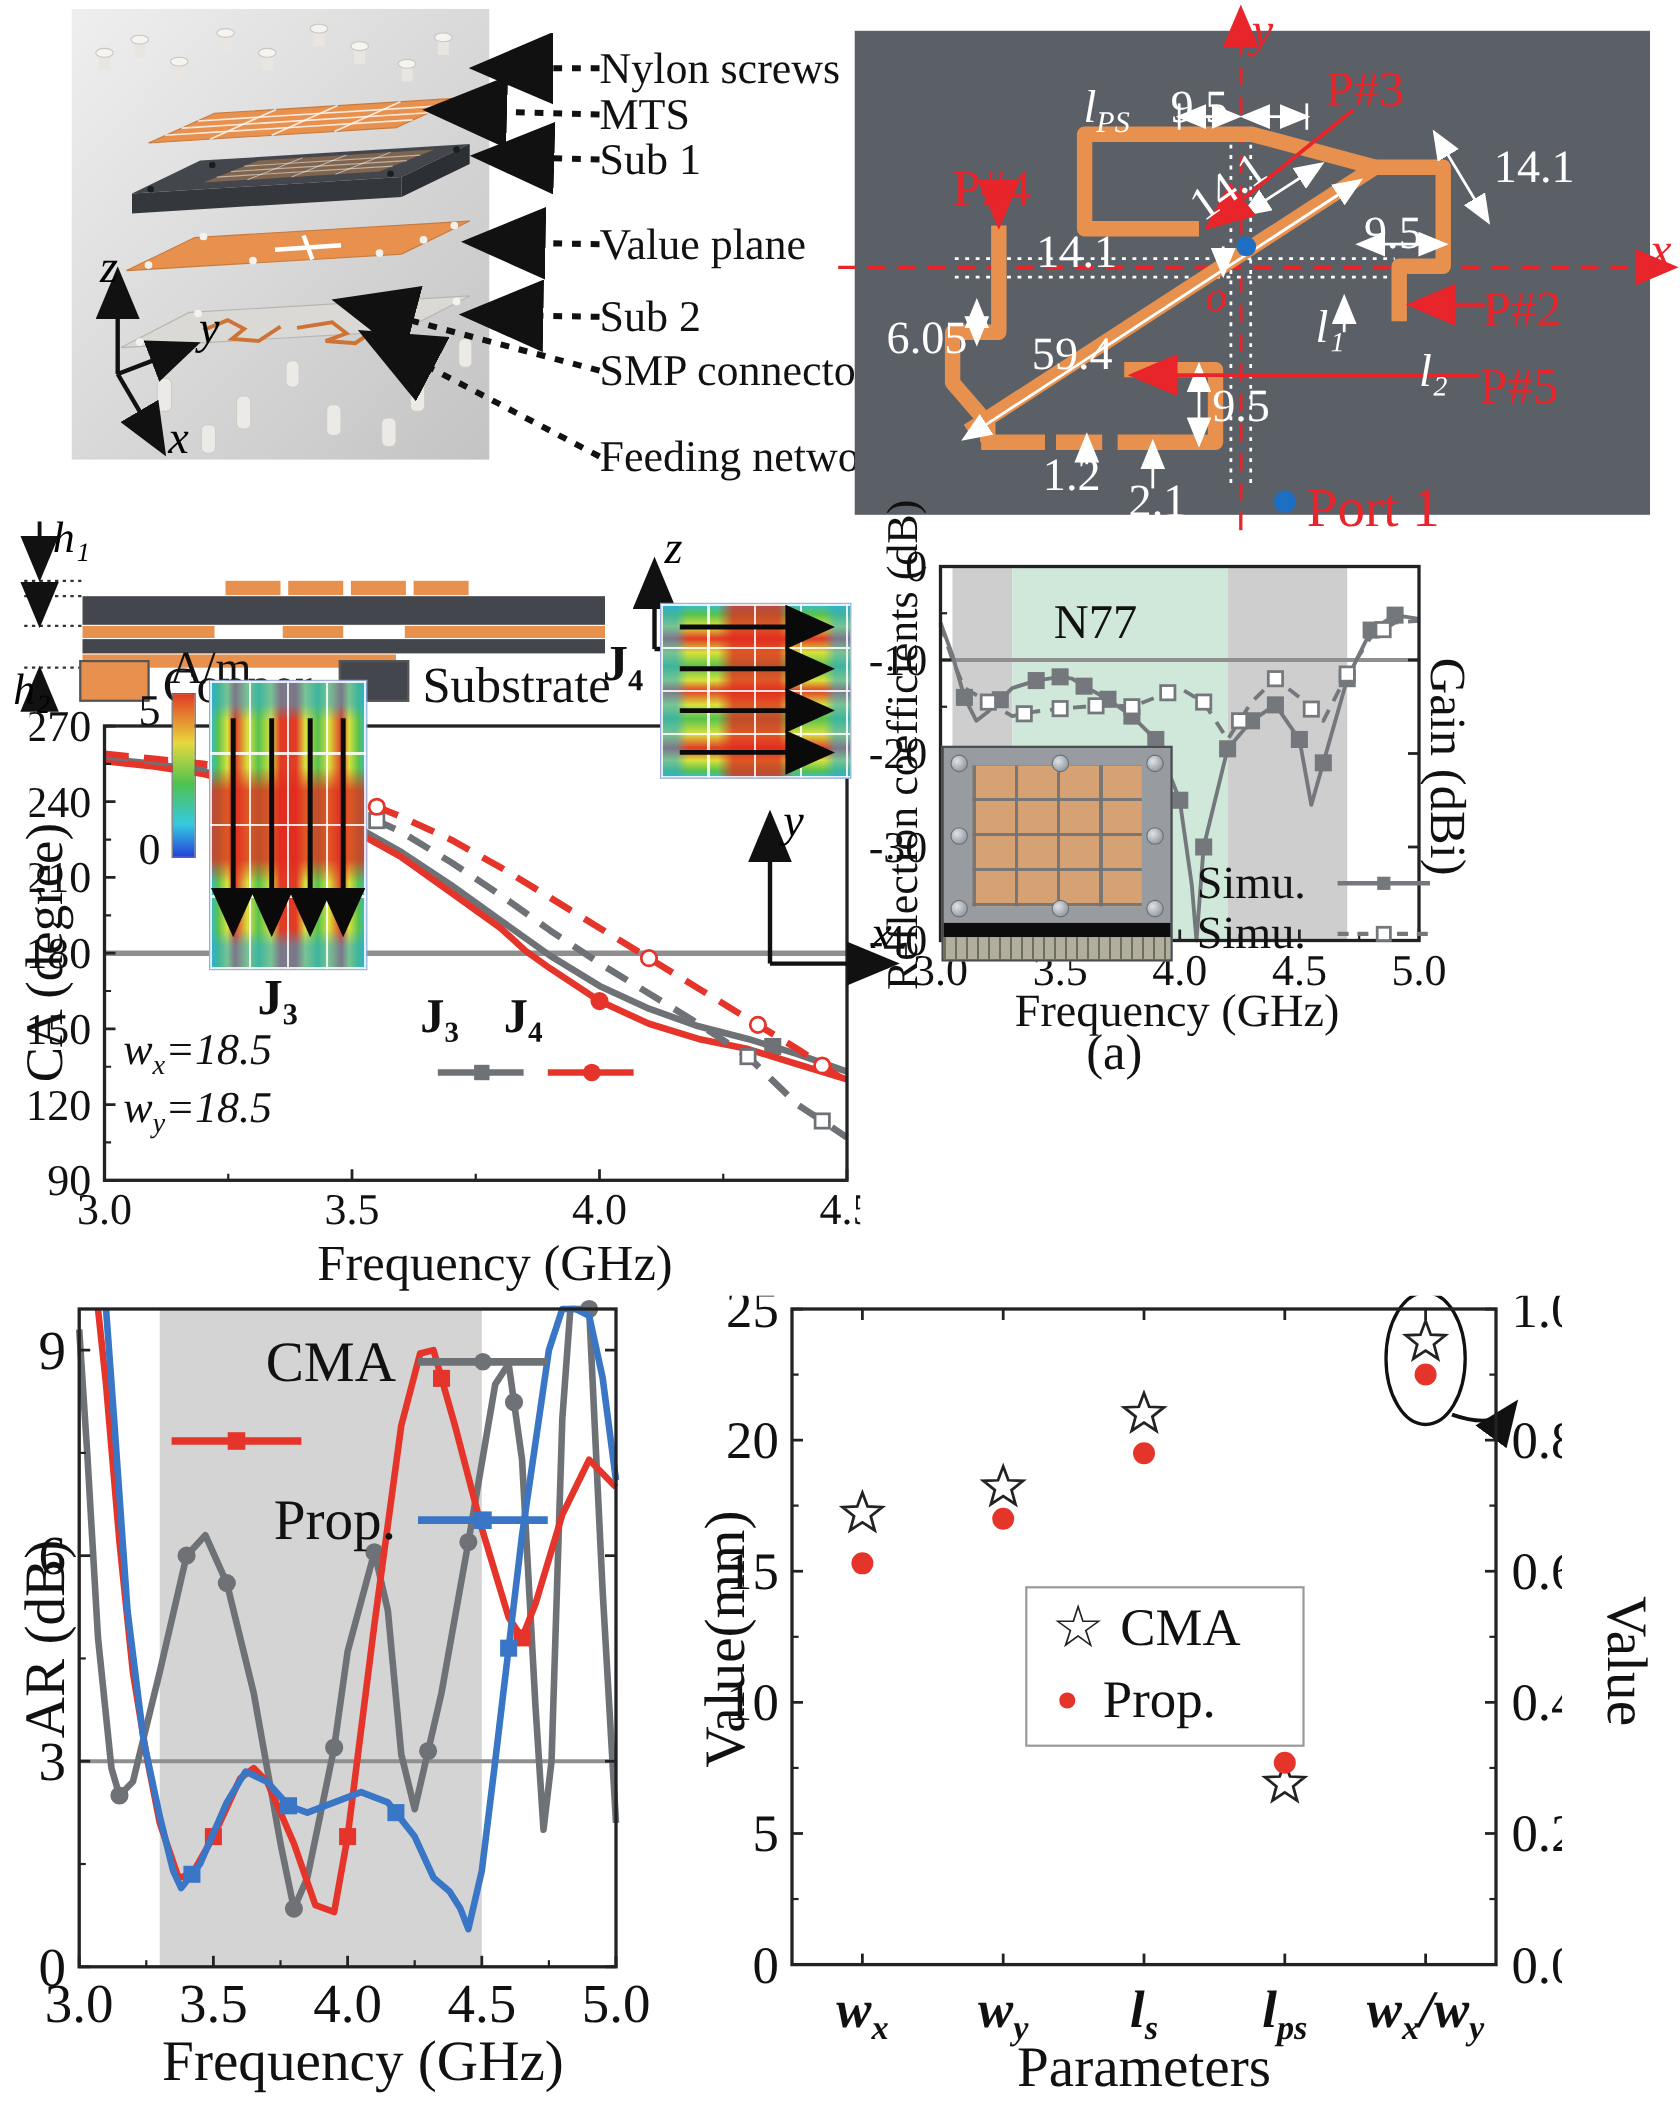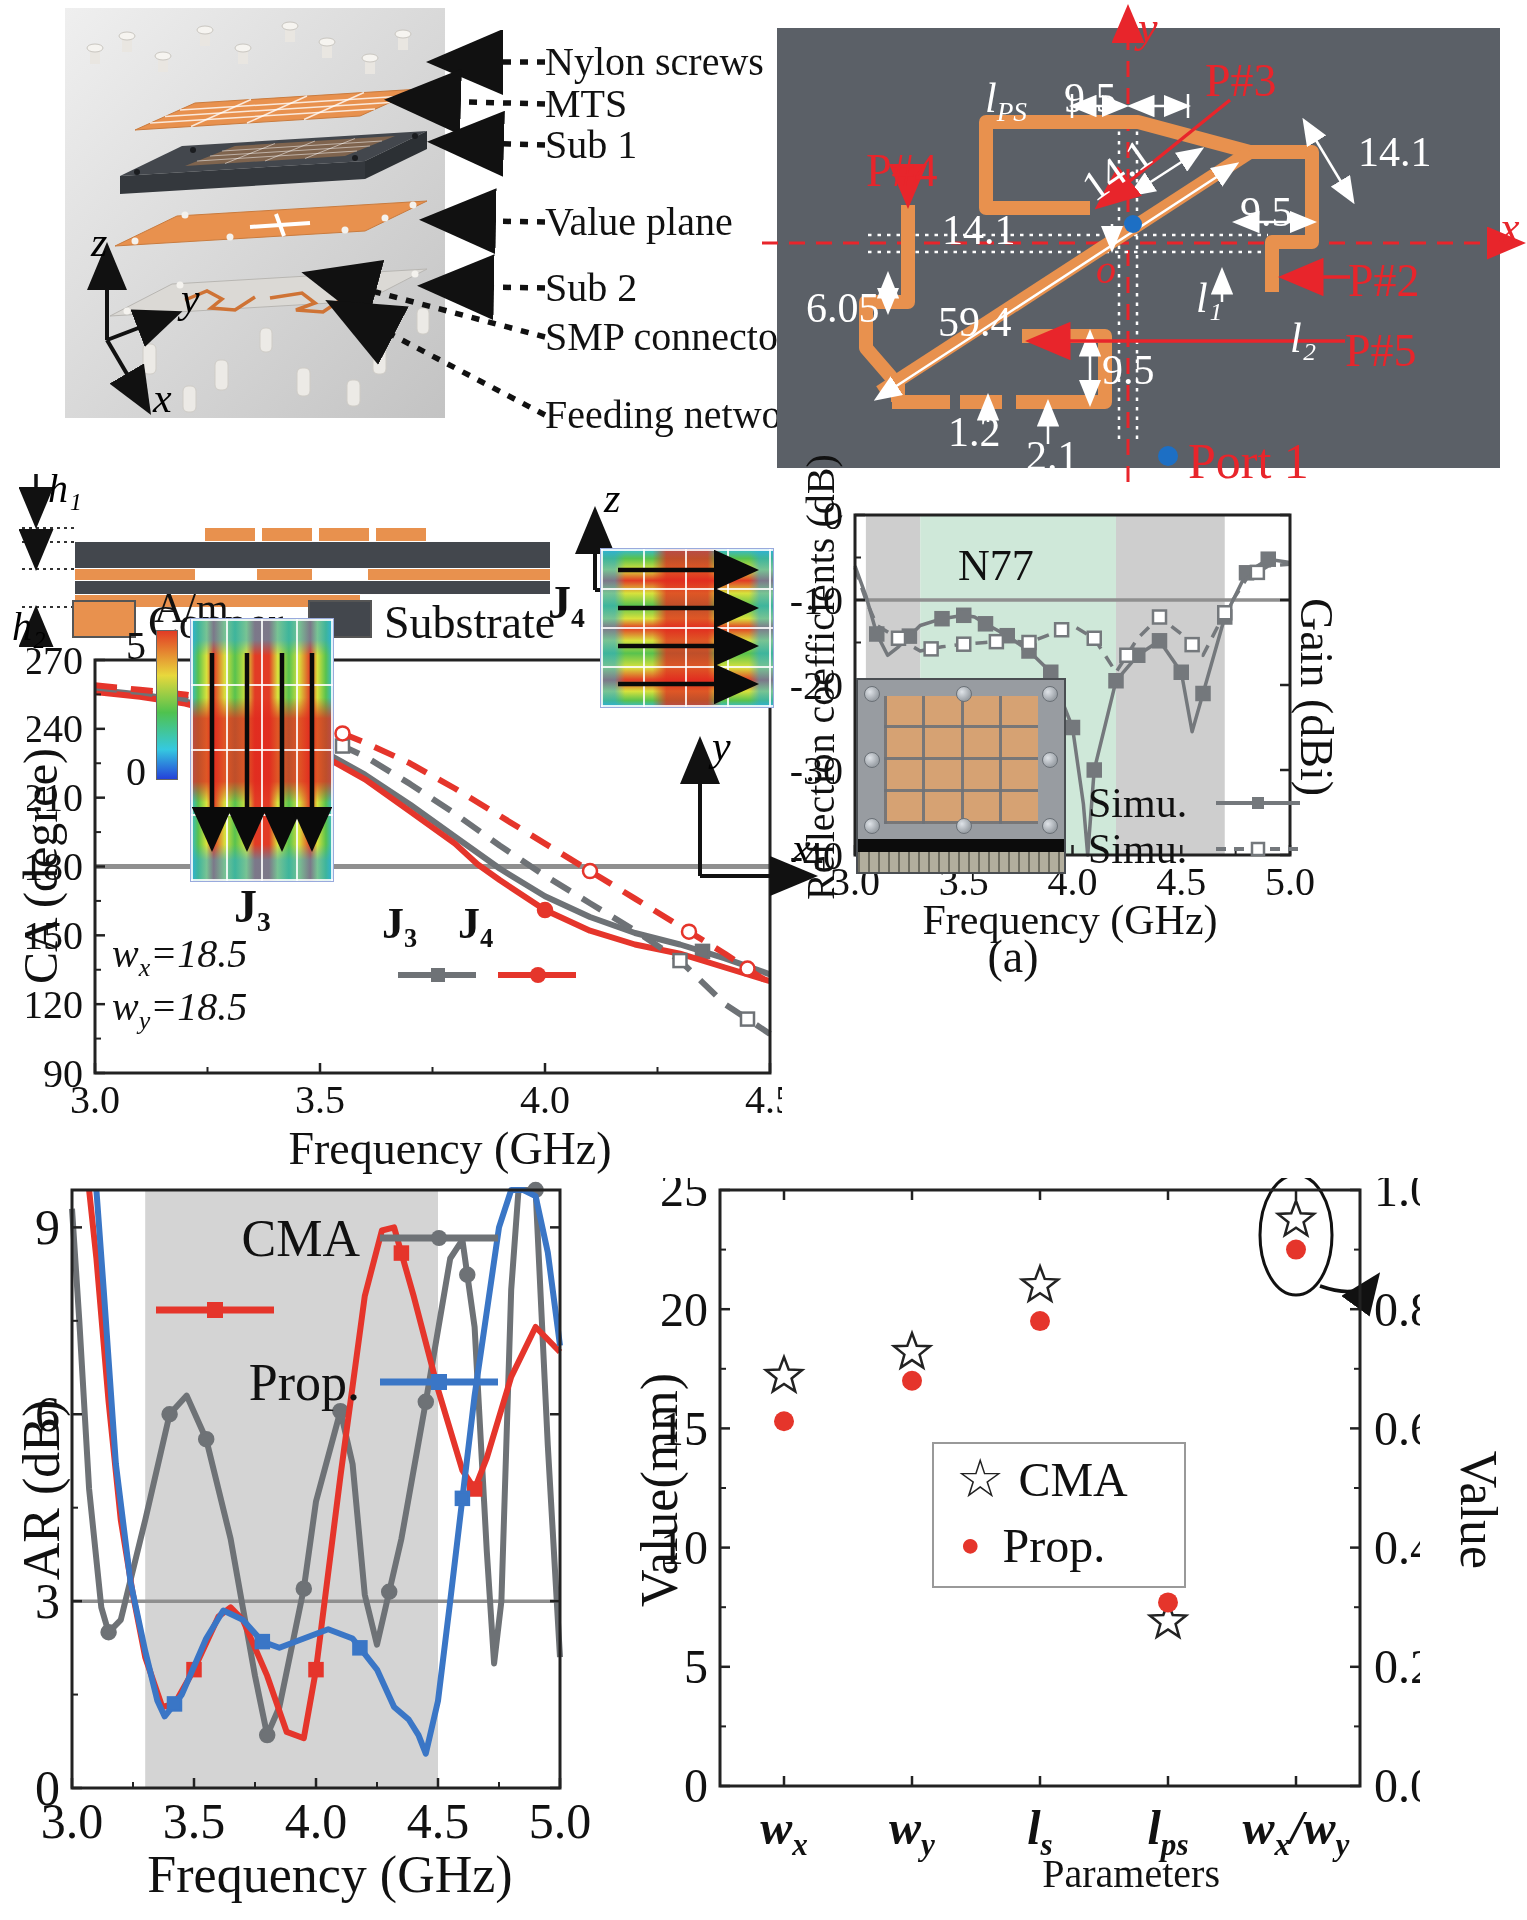--- a/index.html
+++ b/index.html
@@ -687,21 +687,21 @@
     </svg>
   <div id="params-cats" class="abs" style="left:620px;top:1178px;width:800px;height:680px;pointer-events:none;">
       <div class="cat-label" style="left: 164px; top: 622px;">w<sub>x</sub></div>
       <div class="cat-label" style="left: 292px; top: 622px;">w<sub>y</sub></div>
       <div class="cat-label" style="left: 420px; top: 622px;">l<sub>s</sub></div>
       <div class="cat-label" style="left: 548px; top: 622px;">l<sub>ps</sub></div>
       <div class="cat-label" style="left: 676px; top: 622px;">w<sub>x</sub>/w<sub>y</sub></div>
     </div>
   <div class="axis-title rot-ccw" style="left:478px;top:1462px;width:360px;height:56px;font-size:52px;">Value(mm)</div>
   <div class="axis-title rot-cw" style="left:1300px;top:1482px;width:360px;height:56px;font-size:52px;">Value</div>
-  <div class="axis-title" style="left:860px;top:1850px;width:360px;font-size:40px;text-align:right;">Parameters</div>
+  <div class="axis-title" style="left:860px;top:1850px;width:360px;font-size:52px;">Parameters</div>
   <div class="abs" style="left:932px;top:1442px;width:250px;height:142px;border:2px solid #999;background:#fff;">
     <div class="legend-row" style="height:70px;padding-left:22px;">
       <span style="font-size:54px;color:#222;line-height:1;">☆</span>
       <span style="font-size:48px;">CMA</span>
     </div>
     <div class="legend-row" style="height:62px;padding-left:26px;">
       <span style="font-size:34px;color:#E5352B;line-height:1;">●</span>
       <span style="font-size:48px;margin-left:8px;">Prop.</span>
     </div>
   </div>

